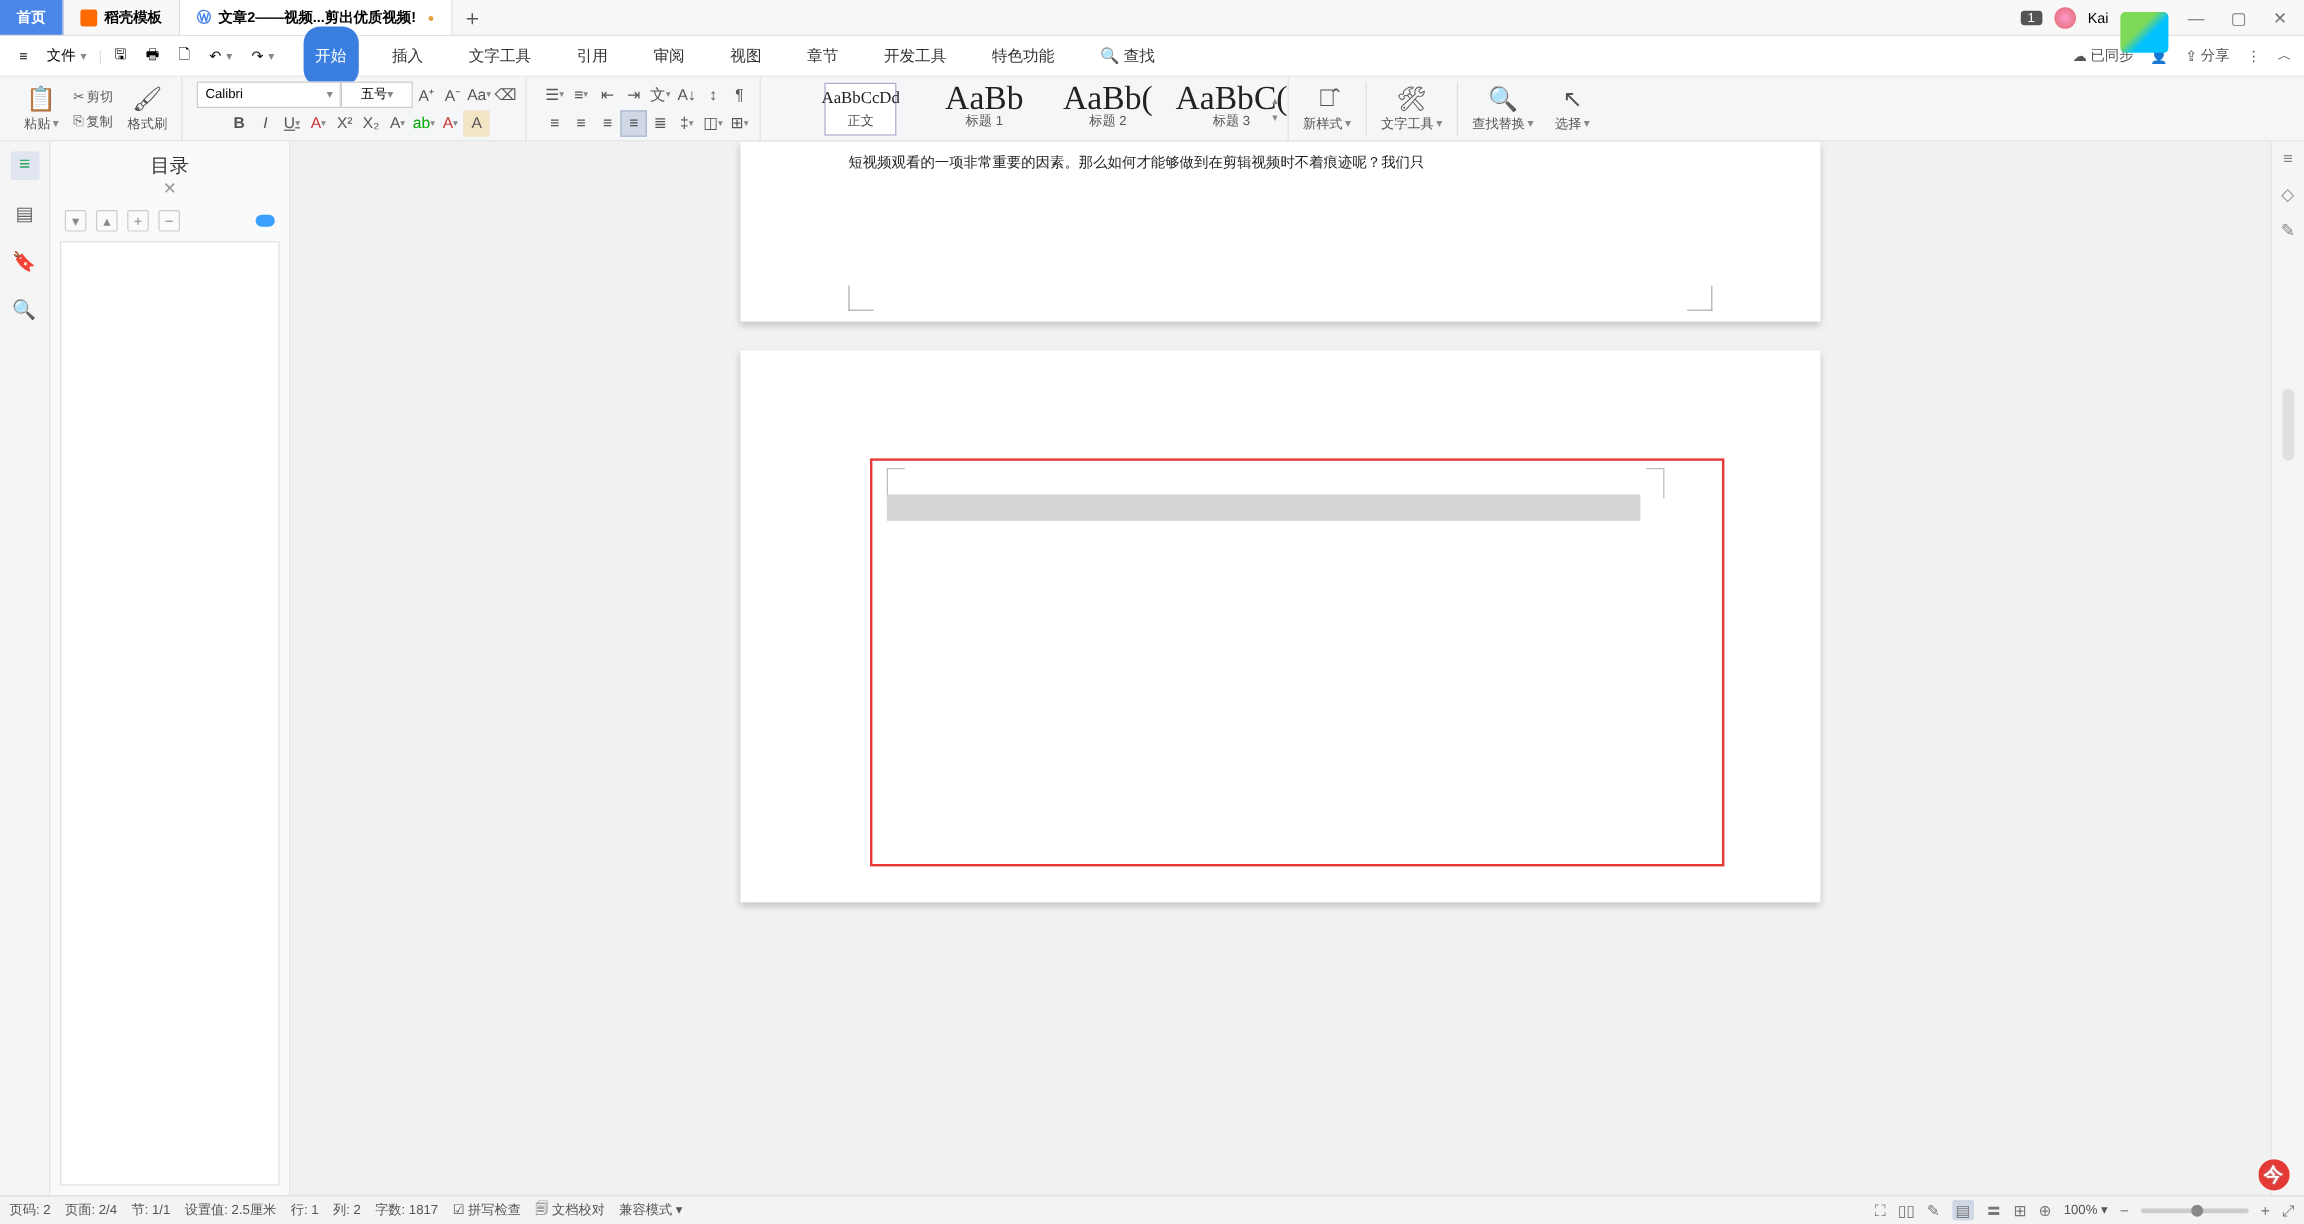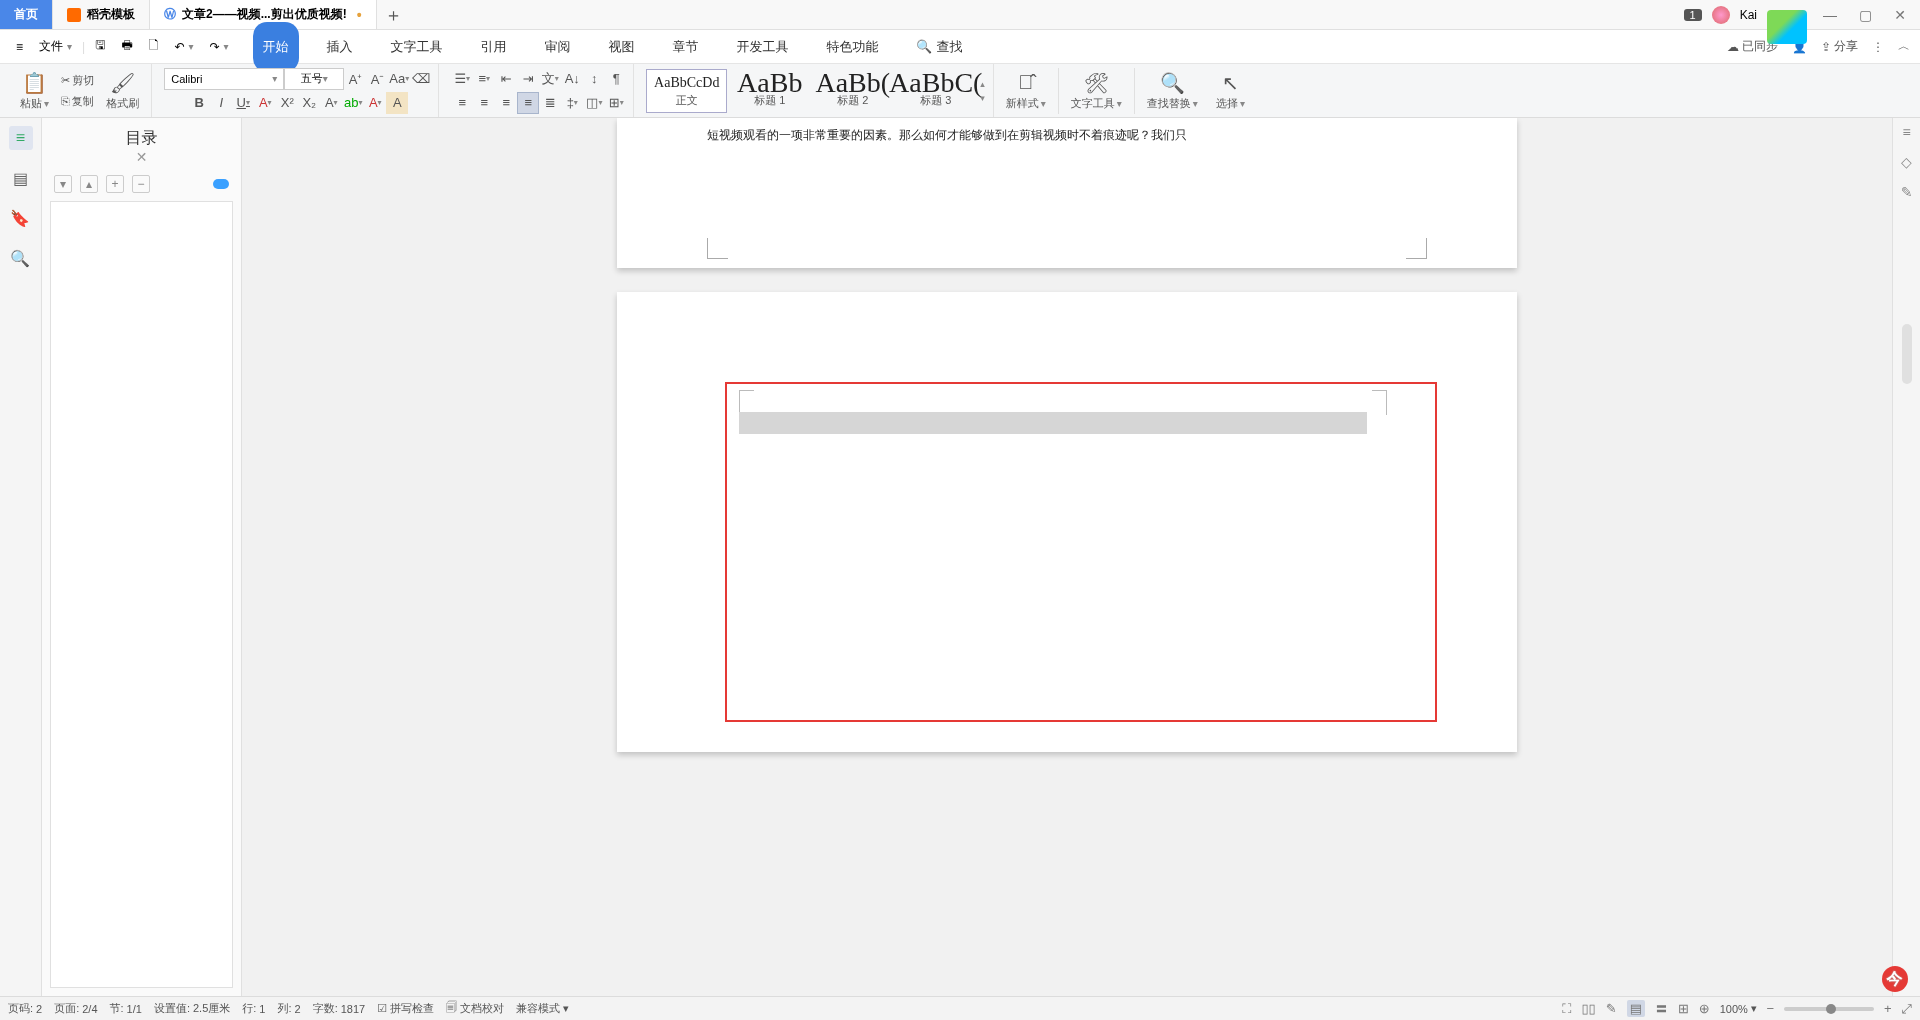--- a/index.html
+++ b/index.html
@@ -36,21 +36,21 @@
 .ribicon { width: 18px; height: 18px; display: inline-flex; align-items: center; justify-content: center; font-size: 14px; color: #555; }
 .bigcol { display: flex; flex-direction: column; align-items: center; justify-content: center; gap: 1px; padding: 0 6px; cursor: pointer; height: 100%; }
 .bigcol .ribicon { width: 24px; height: 24px; font-size: 20px; }
 .bigcol .lbl { font-size: 11px; color: #555; display: flex; align-items: center; gap: 2px; }
 .selectbox { display: inline-flex; align-items: center; justify-content: space-between; background: #fff; border: 1px solid #ccc; height: 22px; padding: 0 6px; font-size: 11px; }
 .selectbox.font { width: 120px; }
 .selectbox.size { width: 60px; justify-content: center; }
 .btnrow { display: flex; gap: 0; }
 .txtbtn { width: 22px; height: 22px; display: inline-flex; align-items: center; justify-content: center; font-size: 13px; color: #555; cursor: pointer; }
 .txtbtn.active { background: #d0d7e5; border: 1px solid #a8b5cc; }
-.stylecard { display: flex; flex-direction: column; align-items: center; justify-content: center; width: 81px; height: 44px; border: 1px solid transparent; font-size: 11px; color: #555; cursor: pointer; }
+.stylecard { display: flex; flex-direction: column; align-items: center; justify-content: center; width: 60px; height: 44px; border: 1px solid transparent; font-size: 11px; color: #555; cursor: pointer; margin-left: 41px; }
 .stylecard.first { border: 1px solid #aac; background: #fff; }
 .stylecard .preview { font-size: 14px; font-family: Georgia, serif; color: #222; height: 20px; display: flex; align-items: center; }
 .stylecard.big .preview { font-size: 28px; }
 
 .workspace { position: relative; height: calc(100vh - 30px - 34px - 54px - 24px); display: flex; background: #f0f0f0; }
 .leftnav { width: 42px; background: #f5f5f5; border-right: 1px solid #e0e0e0; display: flex; flex-direction: column; align-items: center; padding-top: 8px; gap: 16px; }
 .leftnav .navicon { width: 24px; height: 24px; display: flex; align-items: center; justify-content: center; font-size: 16px; color: #666; cursor: pointer; }
 .leftnav .navicon.active { background: #e0e5f0; border-radius: 3px; color: #3a6; }
 
 .sidepanel { width: 200px; background: #fafafa; border-right: 1px solid #e0e0e0; display: flex; flex-direction: column; }

